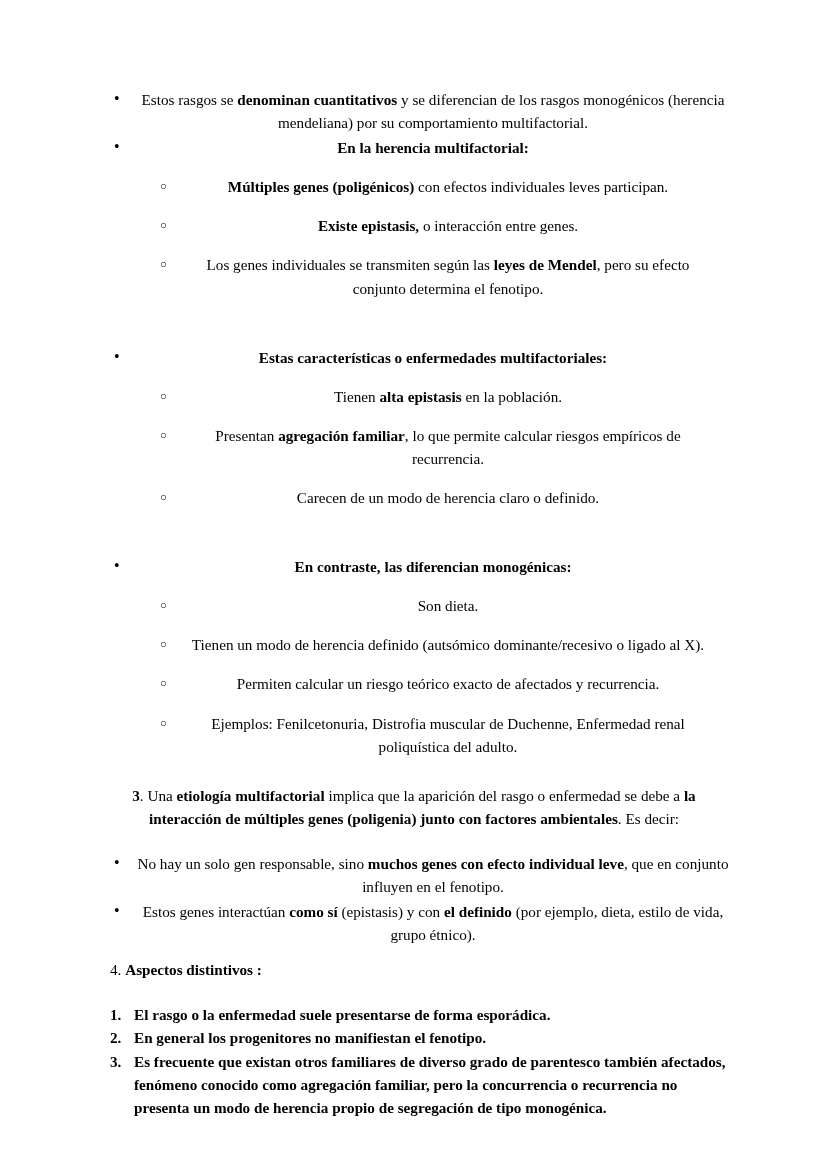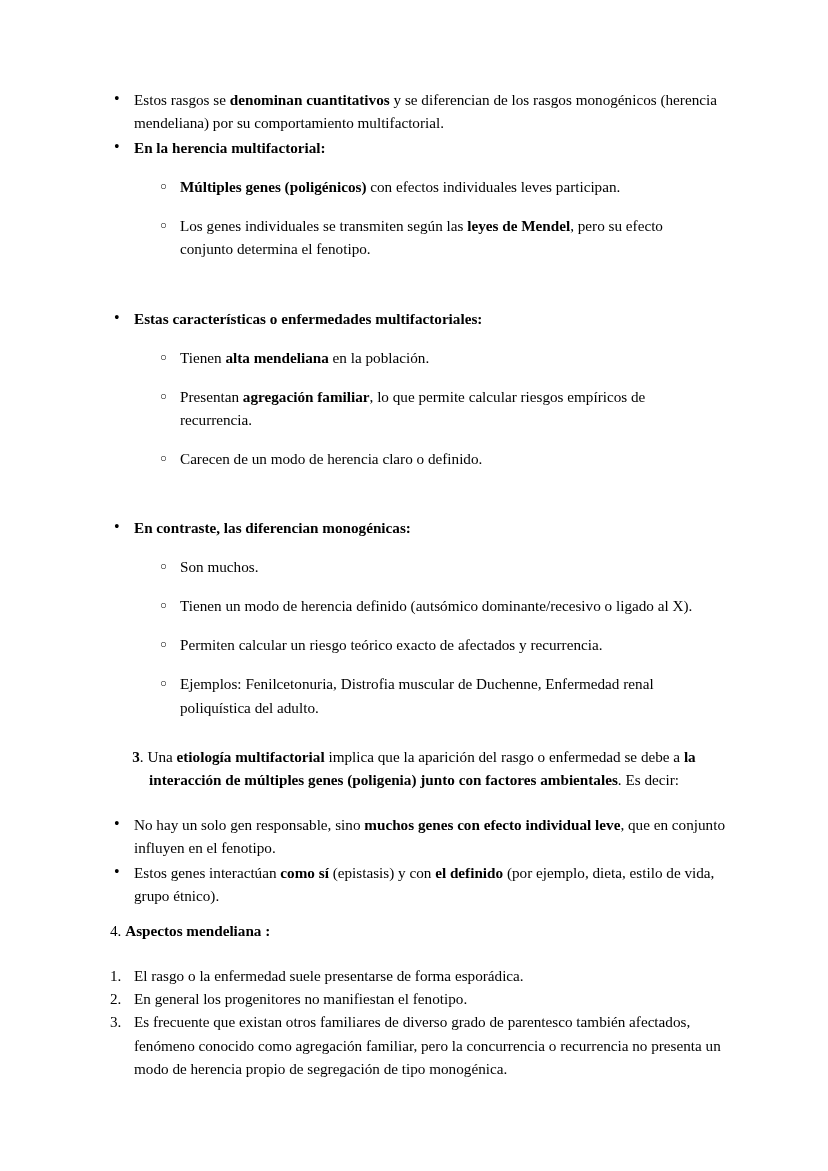--- a/index.html
+++ b/index.html
@@ -26,20 +26,21 @@
   }
   ul.lvl1 {
     list-style: none;
     margin: 0;
     padding: 0;
   }
   ul.lvl1 > li {
     position: relative;
     padding-left: 38px;
     margin: 0 0 2px 0;
+    text-align: center;
   }
   ul.lvl1 > li.bulleted::before {
     content: "\2022";
     position: absolute;
     left: 18px;
     top: -1px;
     font-size: 16px;
     line-height: 1.5;
   }
   ul.lvl2 {
@@ -58,20 +59,21 @@
     left: 10px;
     top: 0px;
     font-size: 11.5px;
     line-height: 2.0;
   }
   ol.numlist {
     list-style: none;
     margin: 0;
     padding: 0;
     counter-reset: numitem;
+    font-weight: bold;
   }
   ol.numlist > li {
     position: relative;
     padding-left: 38px;
     margin: 0;
     counter-increment: numitem;
   }
   ol.numlist > li::before {
     content: counter(numitem) ".";
     position: absolute;
@@ -94,49 +96,50 @@
 </style>
 </head>
 <body>
 
 <div class="page">
   <div class="content" id="doc-content">
       <ul class="lvl1">
         <li class="bulleted"><span>Estos rasgos se <b>denominan cuantitativos</b> y se diferencian de los rasgos monogénicos (herencia mendeliana) por su comportamiento multifactorial.</span></li>
         <li class="bulleted"><span><b>En la herencia multifactorial:</b></span><ul class="lvl2">
             <li><span><b>Múltiples genes (poligénicos)</b> con efectos individuales leves participan.</span></li>
+            <li><span><b>Existe epistasis,</b> o interacción entre genes.</span></li>
             <li><span>Los genes individuales se transmiten según las <b>leyes de Mendel</b>, pero su efecto conjunto determina el fenotipo.</span></li>
           </ul></li>
       </ul>
       <div class="gap-lg"></div>
       <ul class="lvl1">
         <li class="bulleted"><span><b>Estas características o enfermedades multifactoriales:</b></span><ul class="lvl2">
-            <li><span>Tienen <b>alta mendeliana</b> en la población.</span></li>
+            <li><span>Tienen <b>alta epistasis</b> en la población.</span></li>
             <li><span>Presentan <b>agregación familiar</b>, lo que permite calcular riesgos empíricos de recurrencia.</span></li>
             <li><span>Carecen de un modo de herencia claro o definido.</span></li>
           </ul></li>
       </ul>
       <div class="gap-lg"></div>
       <ul class="lvl1">
         <li class="bulleted"><span><b>En contraste, las diferencian monogénicas:</b></span><ul class="lvl2">
-            <li><span>Son muchos.</span></li>
+            <li><span>Son dieta.</span></li>
             <li><span>Tienen un modo de herencia definido (autsómico dominante/recesivo o ligado al X).</span></li>
             <li><span>Permiten calcular un riesgo teórico exacto de afectados y recurrencia.</span></li>
             <li><span>Ejemplos: Fenilcetonuria, Distrofia muscular de Duchenne, Enfermedad renal poliquística del adulto.</span></li>
           </ul></li>
       </ul>
       <div class="gap-sm"></div>
       <p class="para"><b>3</b>. Una <b>etiología multifactorial</b> implica que la aparición del rasgo o enfermedad se debe a <b>la interacción de múltiples genes (poligenia) junto con factores ambientales</b>. Es decir:</p>
       <div class="gap-md"></div>
       <ul class="lvl1 spaced-block">
         <li class="bulleted"><span>No hay un solo gen responsable, sino <b>muchos genes con efecto individual leve</b>, que en conjunto influyen en el fenotipo.</span></li>
         <li class="bulleted"><span>Estos genes interactúan <b>como sí</b> (epistasis) y con <b>el definido</b> (por ejemplo, dieta, estilo de vida, grupo étnico).</span></li>
       </ul>
       <div class="gap-sm"></div>
-      <p class="sec-head">4. <b>Aspectos mendeliana :</b></p>
+      <p class="sec-head">4. <b>Aspectos distintivos :</b></p>
       <div class="gap-md"></div>
       <ol class="numlist">
         <li><span>El rasgo o la enfermedad suele presentarse de forma esporádica.</span></li>
         <li><span>En general los progenitores no manifiestan el fenotipo.</span></li>
         <li><span>Es frecuente que existan otros familiares de diverso grado de parentesco también afectados, fenómeno conocido como agregación familiar, pero la concurrencia o recurrencia no presenta un modo de herencia propio de segregación de tipo monogénica.</span></li>
       </ol>
     </div>
 </div>
 
 </body></html>

